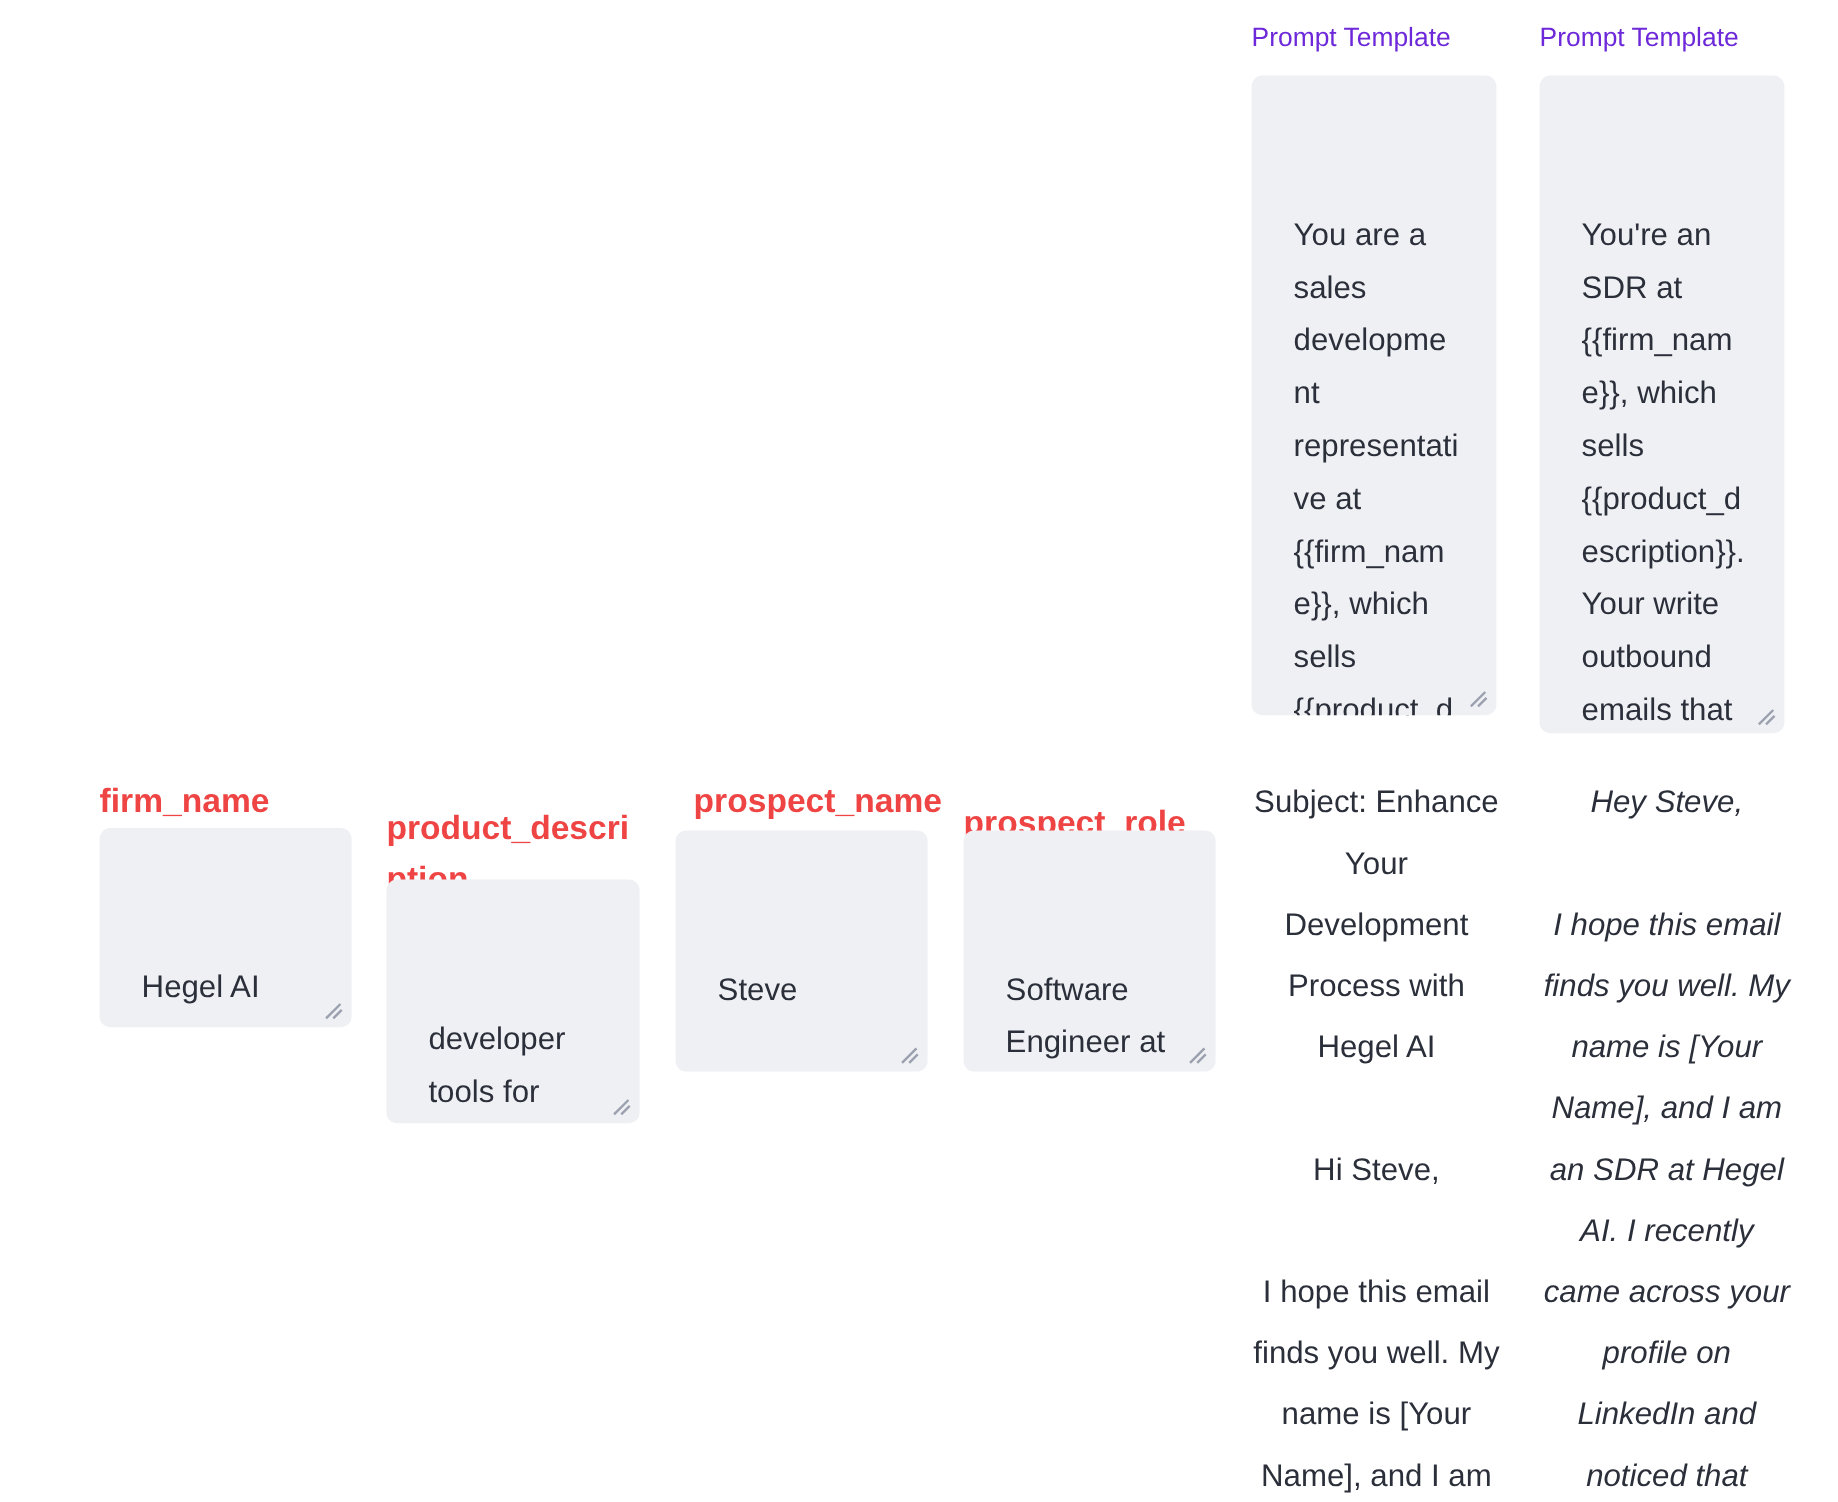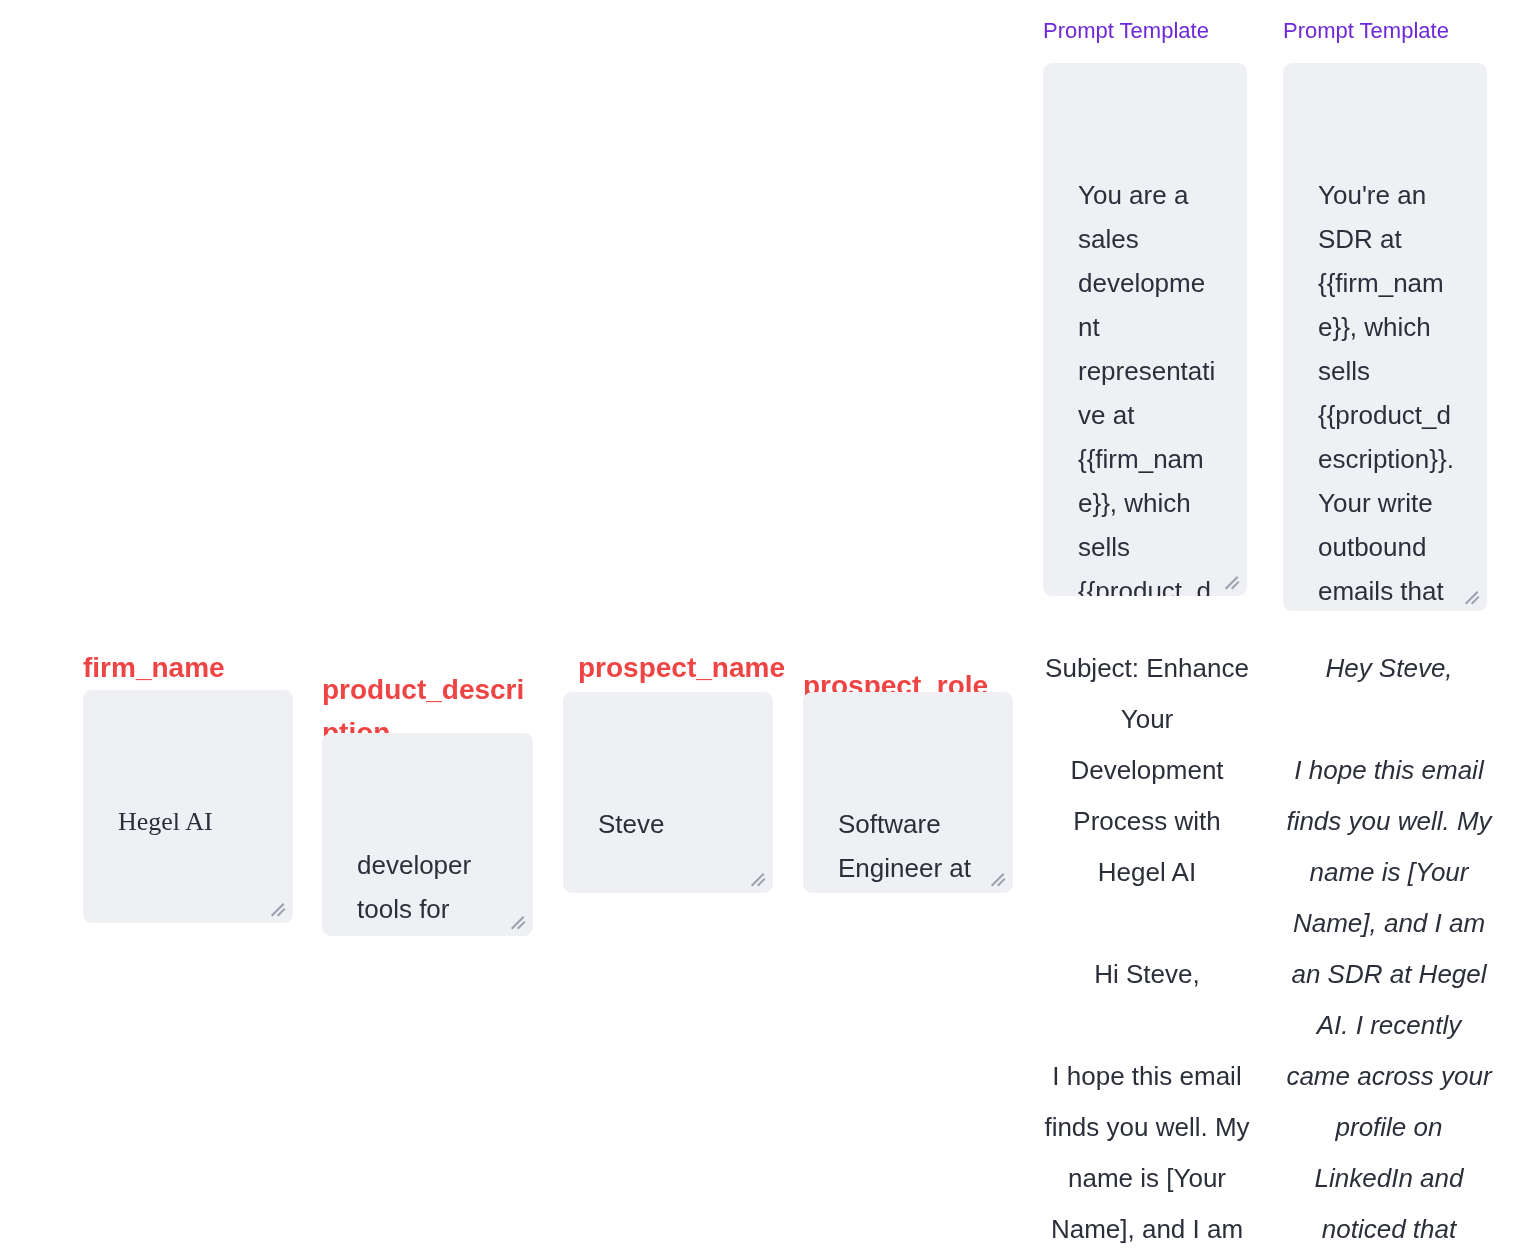--- a/index.html
+++ b/index.html
@@ -103,21 +103,21 @@
 <div class="prompt-head" style="left:1283px; top:18px;">Prompt Template</div>
 
 <div class="ta" style="left:1283px; top:63px; width:204px; height:548px;">
   <span class="ta-inner">You're an SDR at {{firm_name}}, which sells {{product_description}}. Your write outbound emails that convert.</span>
   <span class="grip">
     <i class="l1"></i><i class="l2"></i>
   </span>
 </div>
 
 <div class="field-label" style="left:83px; top:646px; width:215px;">firm_name</div>
-<div class="ta" style="left:83px; top:690px; width:210px; height:233px;font-family:Liberation Serif, serif;">
+<div class="ta" style="left:83px; top:690px; width:210px; height:166px;">
   <span class="ta-inner">Hegel AI</span>
   <span class="grip">
     <i class="l1"></i><i class="l2"></i>
   </span>
 </div>
 
 <div class="field-label" style="left:322px; top:668px; width:206px;">product_description</div>
 <div class="ta" style="left:322px; top:733px; width:211px; height:203px;">
   <span class="ta-inner">developer tools for LLMs</span>
   <span class="grip">

